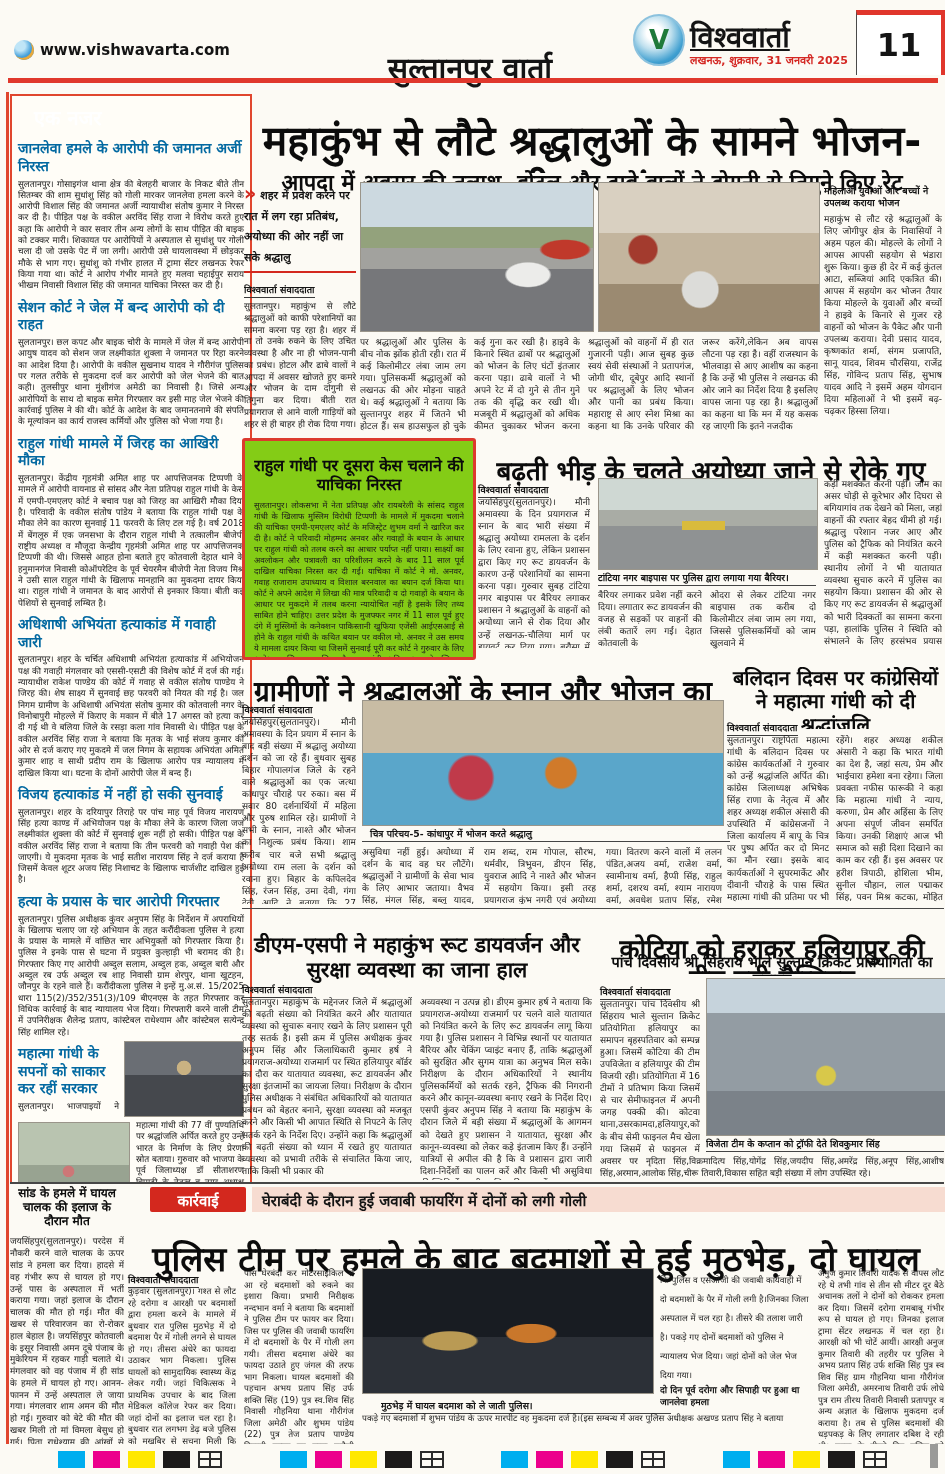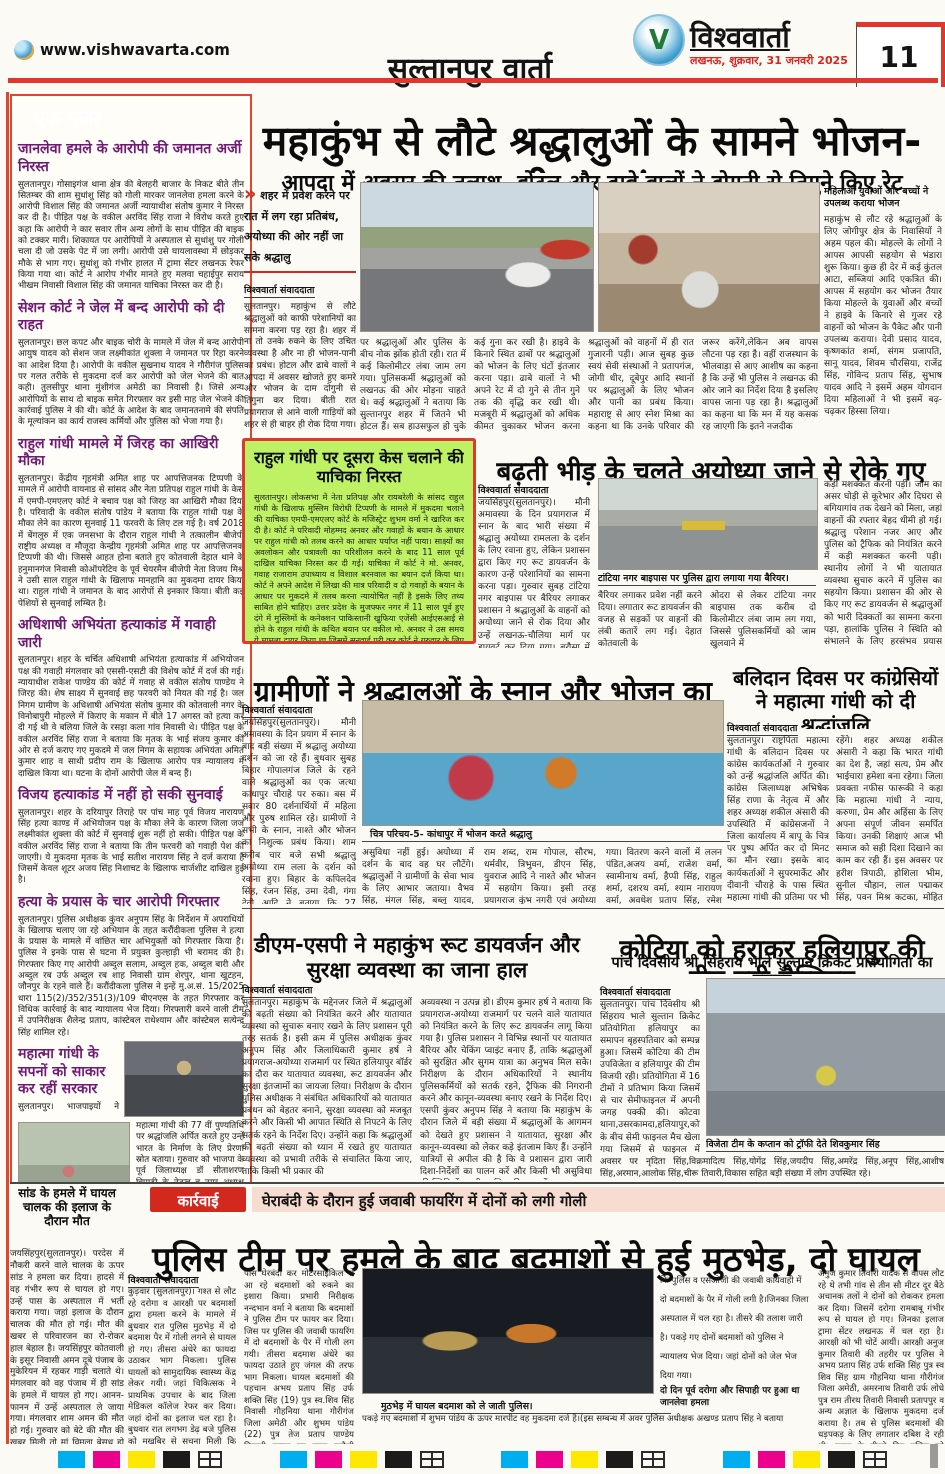--- a/index.html
+++ b/index.html
@@ -17,35 +17,35 @@
      background:radial-gradient(circle at 32% 30%,#bfe5f7 0 25%,#4aa3dc 55%,#1462a8 100%);
      box-shadow:inset -2px -2px 0 #e8a93c;}
   .sec-title{font-size:30px;font-weight:bold;text-align:center;}
   .logo-circle{width:48px;height:48px;border-radius:50%;
      background:radial-gradient(circle at 40% 35%,#ffffff 0 18%,#bfe0ee 40%,#3f9fd0 70%,#2f7fb5 100%);
      border:2px solid #8cc2de;display:flex;align-items:center;justify-content:center;
      color:#1f7a3a;font-weight:bold;font-size:26px;}
   .paper-name{font-size:29px;font-weight:bold;text-decoration:underline;}
   .edition{font-size:11px;font-weight:bold;color:#d42823;}
   .pagebox{border-top:5px solid #e0362c;border-right:5px solid #e0362c;border-left:1px solid #4a4a4a;
-     display:flex;align-items:center;justify-content:center;font-size:28px;font-weight:bold;background:#fff;margin-top:12px;}
+     display:flex;align-items:center;justify-content:center;font-size:32px;font-weight:bold;background:#fff;}
   .red-rule{background:#e0382c;}
   
   .ekbox{border:2px solid #e0462e;background:#fffdf7;overflow:hidden;padding:0 6px;}
   .ek-header{margin:5px 2px 2px 2px;height:32px;border-radius:16px 8px 8px 16px;
      background:linear-gradient(90deg,#f4door 0,#f26a22 0,#d92418 85%);display:flex;align-items:center;
      color:#fff;font-size:20px;font-weight:bold;padding-left:14px;}
-  .ek-title{font-size:14.2px;font-weight:bold;line-height:1.25;margin:7px 0 3px 0;color:#701a75;}
+  .ek-title{font-size:14.2px;font-weight:bold;line-height:1.25;margin:7px 0 3px 0;color:#0369a1;}
   .ek-body{font-size:8.7px;line-height:1.3;text-align:justify;color:#1b1b1b;}
   .kick-strip{background:#f7dcd1;display:flex;align-items:center;font-weight:bold;font-size:15px;padding-left:10px;overflow:hidden;white-space:nowrap;}
   .label-red{background:#d3281e;color:#fff;font-weight:bold;font-size:15px;display:flex;align-items:center;justify-content:center;border-radius:2px;}
   .quote-mark{color:#d3281e;font-weight:bold;font-size:19px;float:left;margin-right:4px;line-height:1;}
   .quote-text{font-size:11px;font-weight:bold;line-height:1.5;text-align:left;}
   .red-underline{border-bottom:2px solid #d3281e;margin:5px 0 5px 0;}
-  .rahul-box{border:3px solid #dc3a2e;border-radius:3px;background:#bef264;padding:8px 9px;overflow:hidden;}
+  .rahul-box{border:3px solid #dc3a2e;border-radius:3px;background:#84cc16;padding:16px 9px;overflow:hidden;}
   .subhead-b{font-weight:bold;font-size:9.5px;line-height:1.3;margin:3px 0;}
   .hr-line{background:#474747;}
   
   .ph-traffic{background:
      radial-gradient(ellipse at 72% 62%, #ececea 0 9%, rgba(0,0,0,0) 10%),
      radial-gradient(ellipse at 88% 45%, #c0392b 0 8%, rgba(0,0,0,0) 9%),
      linear-gradient(180deg,#ccd9e0 0 30%,#93a27c 30% 44%,#a2a29e 44% 58%,#76777a 58% 100%);}
   .ph-kitchen{background:
      radial-gradient(circle at 46% 72%, #dcdcd9 0 11%, rgba(0,0,0,0) 12%),
      radial-gradient(circle at 20% 45%, #a33b2e 0 7%, rgba(0,0,0,0) 8%),
@@ -209,21 +209,21 @@
     <span class="byline">विश्ववार्ता संवाददाता</span>
   </div>
   <div class="abs bodytxt" style="left:600px;top:998px;width:100px;height:156px;">सुलतानपुर। पांच दिवसीय श्री सिंहराय भाले सुल्तान क्रिकेट प्रतियोगिता हलियापुर का समापन बृहस्पतिवार को सम्पन्न हुआ। जिसमें कोटिया की टीम उपविजेता व हलियापुर की टीम विजयी रही। प्रतियोगिता में 16 टीमों ने प्रतिभाग किया जिसमें से चार सेमीफाइनल में अपनी जगह पक्की की। कोटवा थाना,उसरकामदा,हलियापुर,कोटिया के बीच सेमी फाइनल मैच खेला गया जिसमें से फाइनल में हलियापुर और कोटिया पहुंची। जिसमें हलियापुर ने बैटिंग करते हुए दस विकेट गवाकर 120 रन बनाए।जवाब में कोटिया ने 104 रन बनाए और हलियापुर 17 रन से फाइनल मुकाबला जीत लिया।प्रतियोगिता का उद्घाटन 26 जनवरी को समाजसेवी शंभूराज सिंह ने किया।समापन व पुरस्कार वितरण बृहस्पतिवार को ब्लॉक प्रमुख शिवकुमार सिंह ने किया। प्रमुख ने विजेता टीम कप्तान अमर सिंह को ग्यारह हजार रुपए व उपविजेता टीम कप्तान खान को नौ हजार रुपये व पुरस्कार वितरण किया।इस</div>
   <div class="ph ph-cricket" style="left:706px;top:978px;width:238px;height:156px;"></div>
   <div class="abs caption" style="left:706px;top:1137px;width:238px;">विजेता टीम के कप्तान को ट्रॉफी देते शिवकुमार सिंह</div>
   <div class="abs bodytxt" style="left:600px;top:1156px;width:344px;height:26px;font-size:8.8px;">अवसर पर नृदिता सिंह,विक्रमादित्य सिंह,योगेंद्र सिंह,जयदीप सिंह,अमरेंद्र सिंह,अनूप सिंह,आशीष सिंह,अरमान,आलोक सिंह,चीरू तिवारी,विकास सहित बड़ी संख्या में लोग उपस्थित रहे।</div>
 
   <div class="abs hr-line" style="left:10px;top:1182px;width:934px;height:2px;"></div>
 
   <section class="abs" style="left:10px;top:1186px;width:114px;height:258px;overflow:hidden;">
-    <div class="hl" style="font-size:12px;margin-bottom:20px;">सांड के हमले में घायल चालक की इलाज के दौरान मौत</div>
+    <div class="hl" style="font-size:12px;margin-bottom:8px;">सांड के हमले में घायल चालक की इलाज के दौरान मौत</div>
     <div class="bodytxt" style="font-size:8.8px;">जयसिंहपुर(सुलतानपुर)। परदेस में नौकरी करने वाले चालक के ऊपर सांड ने हमला कर दिया। हादसे में वह गंभीर रूप से घायल हो गए। उन्हें पास के अस्पताल में भर्ती कराया गया। जहां इलाज के दौरान चालक की मौत हो गई। मौत की खबर से परिवारजन का रो-रोकर हाल बेहाल है। जयसिंहपुर कोतवाली के इसूर निवासी अमन दूबे पंजाब के मुकेरियन में रहकर गाड़ी चलाते थे। मंगलवार को वह पंजाब में ही सांड के हमले में घायल हो गए। आनन-फानन में उन्हें अस्पताल ले जाया गया। मंगलवार शाम अमन की मौत हो गई। गुरुवार को बेटे की मौत की खबर मिली तो मां विमला बेसुध हो गई। पिता राधेश्याम की आंखों से आंसू नहीं थम रहे हैं।</div>
   </section>
 
   <div class="abs label-red" style="left:150px;top:1187px;width:96px;height:25px;">कार्रवाई</div>
   <div class="abs kick-strip" style="left:252px;top:1187px;width:692px;height:25px;">घेराबंदी के दौरान हुई जवाबी फायरिंग में दोनों को लगी गोली</div>
   <h1 class="abs hl" style="left:128px;top:1216px;width:816px;height:48px;font-size:34px;">पुलिस टीम पर हमले के बाद बदमाशों से हुई मुठभेड़, दो घायल</h1>
   <div class="abs" style="left:128px;top:1268px;">
     <span class="byline">विश्ववार्ता संवाददाता</span>
   </div>
   <div class="abs bodytxt" style="left:128px;top:1286px;width:108px;height:158px;font-size:8.6px;">कुड़वार (सुलतानपुर)। गश्त से लौट रहे दरोगा व आरक्षी पर बदमाशों द्वारा हमला करने के मामले में बुधवार रात पुलिस मुठभेड़ में दो बदमाश पैर में गोली लगने से घायल हो गए। तीसरा अंधेरे का फायदा उठाकर भाग निकला। पुलिस घायलों को सामुदायिक स्वास्थ्य केंद्र लेकर गयी। जहां चिकित्सक ने प्राथमिक उपचार के बाद जिला मेडिकल कॉलेज रेफर कर दिया। जहां दोनों का इलाज चल रहा है। बुधवार रात लगभग डेढ़ बजे पुलिस को मुखबिर से सूचना मिली कि पुलिस पर हमला करने वाले कुड़वार-धनपतगंज मार्ग पर धनपतगंज की तरफ से आ रहे हैं।जिस पर प्रभारी निरीक्षक नन्दभान वर्मा,उप निरीक्षक चंलिराम यादव,राम कुमार यादव, वासुदेव यादव,अजीत सिंह विगहिया जंगल प्रतापपुर के</div>

